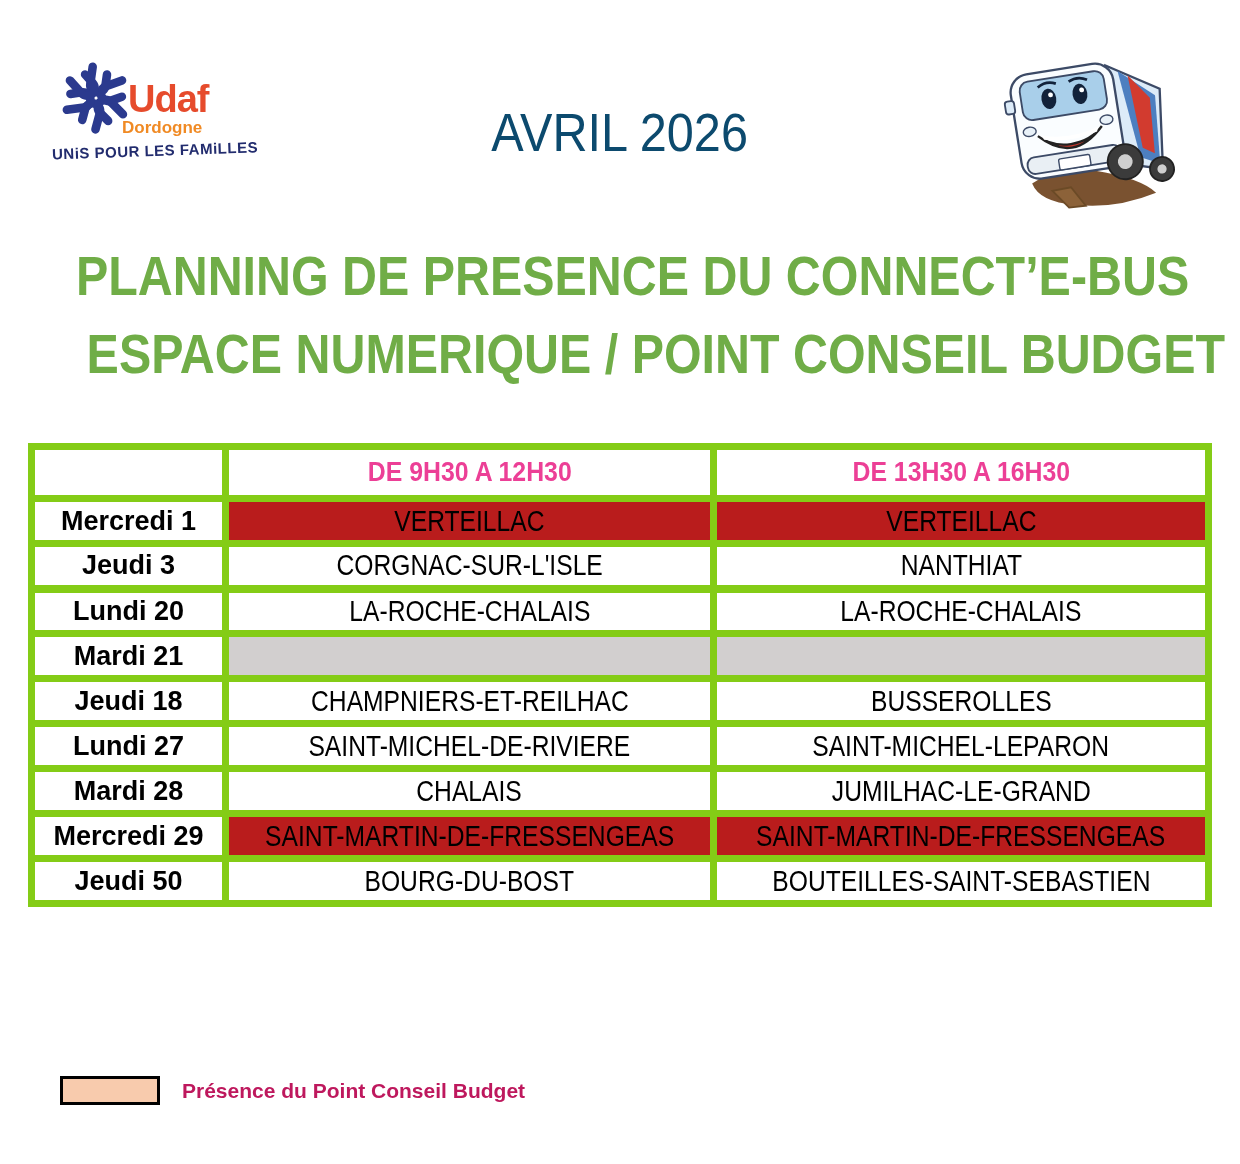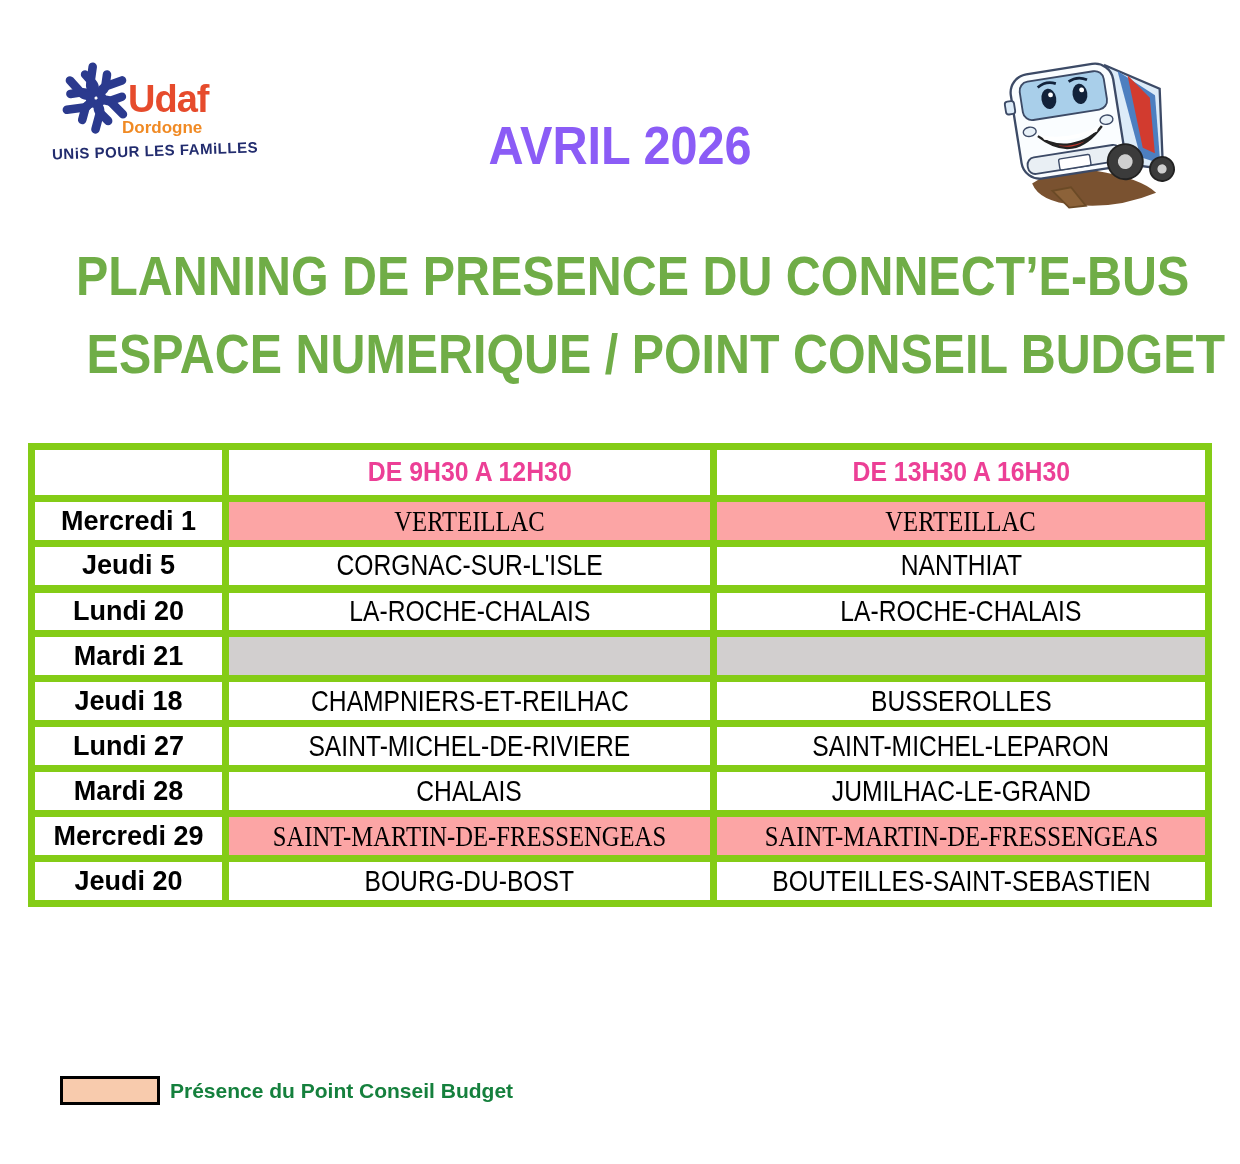--- a/index.html
+++ b/index.html
@@ -14,22 +14,22 @@
   }
   .condensed { display:inline-block; transform:scaleX(0.86); transform-origin:center center; white-space:nowrap; }
 
   
   .logo-block { position:absolute; left:50px; top:56px; width:190px; height:120px; }
   .logo-star { position:absolute; left:6px; top:2px; }
   .logo-brand { position:absolute; left:78px; top:22px; font-size:38px; font-weight:bold; color:#E64B2C; letter-spacing:-1px; }
   .logo-region { position:absolute; left:72px; top:62px; font-size:17px; font-weight:bold; color:#F08A24; }
   .logo-tagline { position:absolute; left:2px; top:86px; width:200px; font-size:15px; font-weight:bold; color:#222C6E; letter-spacing:0.5px; white-space:nowrap; transform:rotate(-2deg); }
 
-  .month-title { position:absolute; left:0; right:0; top:114px; text-align:center;
-    font-size:54px; font-weight:bold; color:#8b5cf6; }
+  .month-title { position:absolute; left:0; right:0; top:101px; text-align:center;
+    font-size:54px; font-weight:normal; color:#0c4a6e; }
   .month-title .condensed { transform:scaleX(0.9); }
 
   .bus-wrap { position:absolute; right:58px; top:52px; width:185px; height:165px; }
 
   .main-title { position:absolute; left:0; right:0; text-align:left; font-weight:bold; color:#70AD47; font-size:55px; }
   .main-title .condensed { transform:scaleX(0.88); }
   .title-line1 { top:244px; }
   .title-line2 { top:322px;margin-left:9px; }
 
   
@@ -40,28 +40,28 @@
   .schedule tbody tr { height:45px; }
   .schedule thead th { border-bottom-width:4px; }
   .col-day { width:194px; }
   .col-am  { width:488px; }
   .col-pm  { width:495px; }
   .time-head { color:#EC3F96; font-size:27px; font-weight:bold; }
   .time-head .condensed { transform:scaleX(0.92); }
   .day-cell { font-size:27px; font-weight:bold; }
   .slot-cell { font-size:29px; font-weight:normal; }
   .slot-cell .cell-text { display:inline-block; transform:scaleX(0.85); transform-origin:center center; white-space:nowrap; }
-  td.pcb { background:#fca5a5;font-family:Liberation Serif, serif; }
+  td.pcb { background:#b91c1c; }
   td.empty { background:#D2CFCF; }
   tr.group-end th, tr.group-end td { border-bottom-width:8px; }
 
   
   .legend { position:absolute; left:60px; top:1076px; display:flex; align-items:center; }
   .legend-swatch { width:100px; height:29px; background:#F8CBAD; border:3px solid #000; }
-  .legend-label { margin-left:10px; font-size:21px; font-weight:bold; color:#15803d; }
+  .legend-label { margin-left:22px; font-size:21px; font-weight:bold; color:#be185d; }
 </style>
 </head>
 <body>
 
 <div class="logo-block">
   <svg class="logo-star" width="80" height="80" viewBox="-42 -42 84 84">
     <g fill="none" stroke="#2B3A8E" stroke-width="9" stroke-linecap="round">
       <path d="M-8,-32 L-8,-14 A8,8 0 0,0 8,-14 L8,-26" transform="rotate(8)"></path>
       <path d="M-8,-32 L-8,-14 A8,8 0 0,0 8,-14 L8,-26" transform="rotate(70)"></path>
       <path d="M-8,-32 L-8,-14 A8,8 0 0,0 8,-14 L8,-26" transform="rotate(135)"></path>
@@ -139,21 +139,21 @@
       <th class="time-head"><span class="condensed">DE 13H30 A 16H30</span></th>
     </tr>
   </thead>
   <tbody>
       <tr>
     <th class="day-cell"><span class="day-text">Mercredi 1</span></th>
     <td class="slot-cell morning pcb"><span class="cell-text">VERTEILLAC</span></td>
     <td class="slot-cell afternoon pcb"><span class="cell-text">VERTEILLAC</span></td>
   </tr>
       <tr class="group-end">
-    <th class="day-cell"><span class="day-text">Jeudi 5</span></th>
+    <th class="day-cell"><span class="day-text">Jeudi 3</span></th>
     <td class="slot-cell morning"><span class="cell-text">CORGNAC-SUR-L'ISLE</span></td>
     <td class="slot-cell afternoon"><span class="cell-text">NANTHIAT</span></td>
   </tr>
       <tr>
     <th class="day-cell"><span class="day-text">Lundi 20</span></th>
     <td class="slot-cell morning"><span class="cell-text">LA-ROCHE-CHALAIS</span></td>
     <td class="slot-cell afternoon"><span class="cell-text">LA-ROCHE-CHALAIS</span></td>
   </tr>
       <tr>
     <th class="day-cell"><span class="day-text">Mardi 21</span></th>
@@ -174,21 +174,21 @@
     <th class="day-cell"><span class="day-text">Mardi 28</span></th>
     <td class="slot-cell morning"><span class="cell-text">CHALAIS</span></td>
     <td class="slot-cell afternoon"><span class="cell-text">JUMILHAC-LE-GRAND</span></td>
   </tr>
       <tr>
     <th class="day-cell"><span class="day-text">Mercredi 29</span></th>
     <td class="slot-cell morning pcb"><span class="cell-text">SAINT-MARTIN-DE-FRESSENGEAS</span></td>
     <td class="slot-cell afternoon pcb"><span class="cell-text">SAINT-MARTIN-DE-FRESSENGEAS</span></td>
   </tr>
       <tr>
-    <th class="day-cell"><span class="day-text">Jeudi 20</span></th>
+    <th class="day-cell"><span class="day-text">Jeudi 50</span></th>
     <td class="slot-cell morning"><span class="cell-text">BOURG-DU-BOST</span></td>
     <td class="slot-cell afternoon"><span class="cell-text">BOUTEILLES-SAINT-SEBASTIEN</span></td>
   </tr>
     </tbody>
 </table>
 
 <div class="legend">
   <div class="legend-swatch"></div>
   <div class="legend-label">Présence du Point Conseil Budget</div>
 </div>

